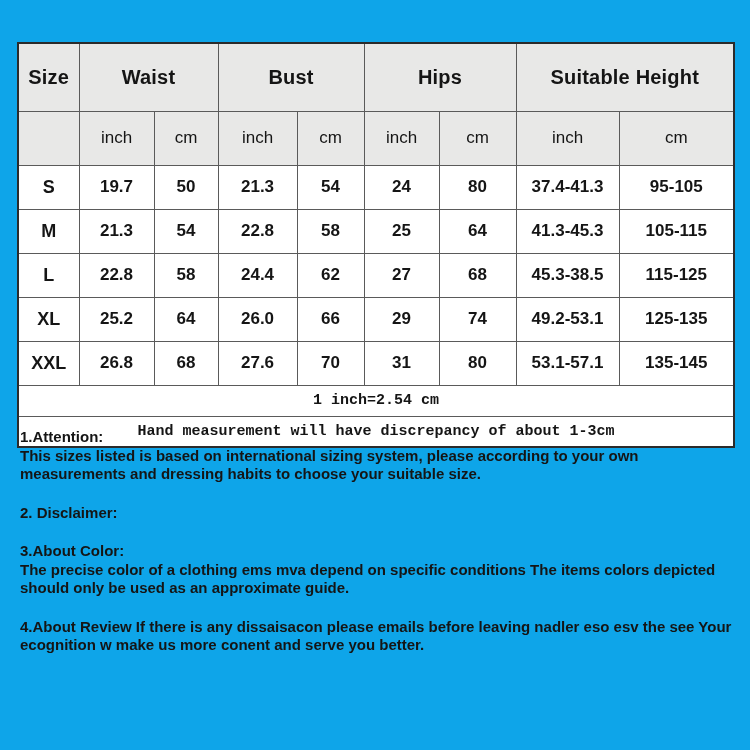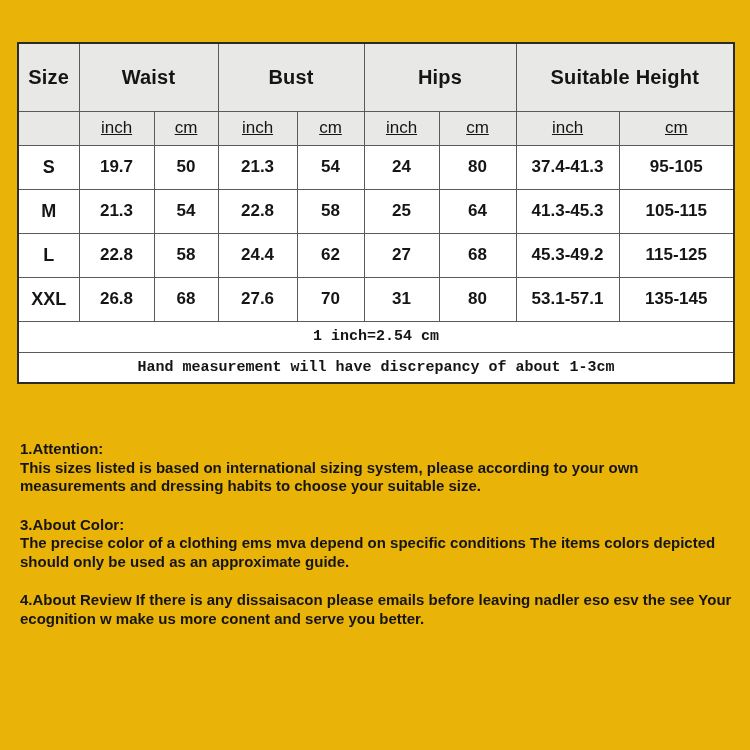--- a/index.html
+++ b/index.html
@@ -4,51 +4,51 @@
 <style>
   :root{
     --header-bg:#e8e8e7;
     --border:#5a5a5a;
     --outer:#2b2b2b;
     --text:#151515;
   }
   *{box-sizing:border-box;margin:0;padding:0;}
   html,body{width:750px;height:750px;background:#ffffff;overflow:hidden;}
   body{font-family:"Liberation Sans",sans-serif;color:var(--text);}
-  .page{position:relative;width:750px;height:750px;background:#eab308;}
+  .page{position:relative;width:750px;height:750px;background:#0ea5e9;}
 
   table.size-chart{
     position:absolute;left:17px;top:42px;width:716px;
     border-collapse:collapse;table-layout:fixed;
     border:2px solid var(--outer);
   }
   table.size-chart th, table.size-chart td{
     border:1px solid var(--border);
     text-align:center;vertical-align:middle;
     color:var(--text);
   }
   tr.group-row th{
     height:68px;background:var(--header-bg);
     font-size:20px;font-weight:bold;letter-spacing:.2px;
   }
   tr.unit-row th{
-    height:34px;background:var(--header-bg);
-    font-size:17px;font-weight:normal;text-decoration:underline;
+    height:54px;background:var(--header-bg);
+    font-size:17px;font-weight:normal;
   }
   tr.data-row{height:44px;background:#fff;}
   tr.data-row th{font-size:18px;font-weight:bold;background:#fff;}
   tr.data-row td{font-size:17px;font-weight:bold;margin-left:9px;}
   tr.foot-row td{
     height:31px;background:#fff;
     font-family:"Liberation Mono","DejaVu Sans Mono",monospace;
     font-size:15px;font-weight:bold;letter-spacing:0;
   }
 
   .notes{
-    position:absolute;left:20px;top:440px;width:712px;
+    position:absolute;left:20px;top:428px;width:712px;
   }
   .note{margin-bottom:20px;font-size:15px;font-weight:bold;line-height:18.5px;}
   .note .note-heading{display:block;}
   .note.inline .note-heading{display:inline;margin-top:20px;}
   .note.inline .note-body{display:inline;text-align:center;}
 </style>
 </head>
 <body>
 
 <div class="page">
@@ -108,22 +108,33 @@
         <td>105-115</td>
       </tr>
       <tr class="data-row">
         <th>L</th>
         <td>22.8</td>
         <td>58</td>
         <td>24.4</td>
         <td>62</td>
         <td>27</td>
         <td>68</td>
-        <td>45.3-49.2</td>
+        <td>45.3-38.5</td>
         <td>115-125</td>
+      </tr>
+      <tr class="data-row">
+        <th>XL</th>
+        <td>25.2</td>
+        <td>64</td>
+        <td>26.0</td>
+        <td>66</td>
+        <td>29</td>
+        <td>74</td>
+        <td>49.2-53.1</td>
+        <td>125-135</td>
       </tr>
       <tr class="data-row">
         <th>XXL</th>
         <td>26.8</td>
         <td>68</td>
         <td>27.6</td>
         <td>70</td>
         <td>31</td>
         <td>80</td>
         <td>53.1-57.1</td>
@@ -138,20 +149,21 @@
       </tr>
     </tbody>
   </table>
 
   <div class="notes">
     <div class="note">
       <span class="note-heading">1.Attention:</span>
       <span class="note-body">This sizes listed is based on international sizing system, please according to your own measurements and dressing habits to choose your suitable size.</span>
     </div>
     <div class="note">
+      <span class="note-heading">2. Disclaimer:</span>
     </div>
     <div class="note">
       <span class="note-heading">3.About Color:</span>
       <span class="note-body">The precise color of a clothing ems mva depend on specific conditions The items colors depicted should only be used as an approximate guide.</span>
     </div>
     <div class="note inline">
       <span class="note-heading">4.About Review</span>
       <span class="note-body">If there is any dissaisacon please emails before leaving nadler eso esv the see Your ecognition w make us more conent and serve you better.</span>
     </div>
   </div>

